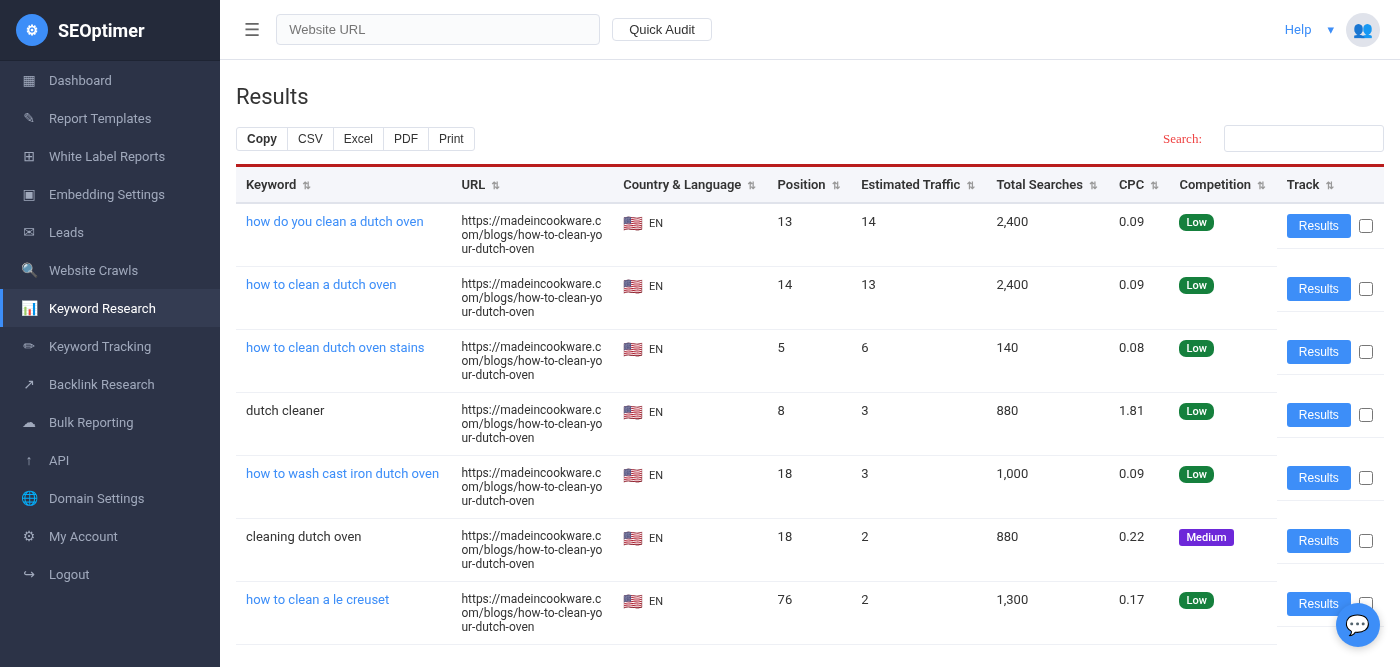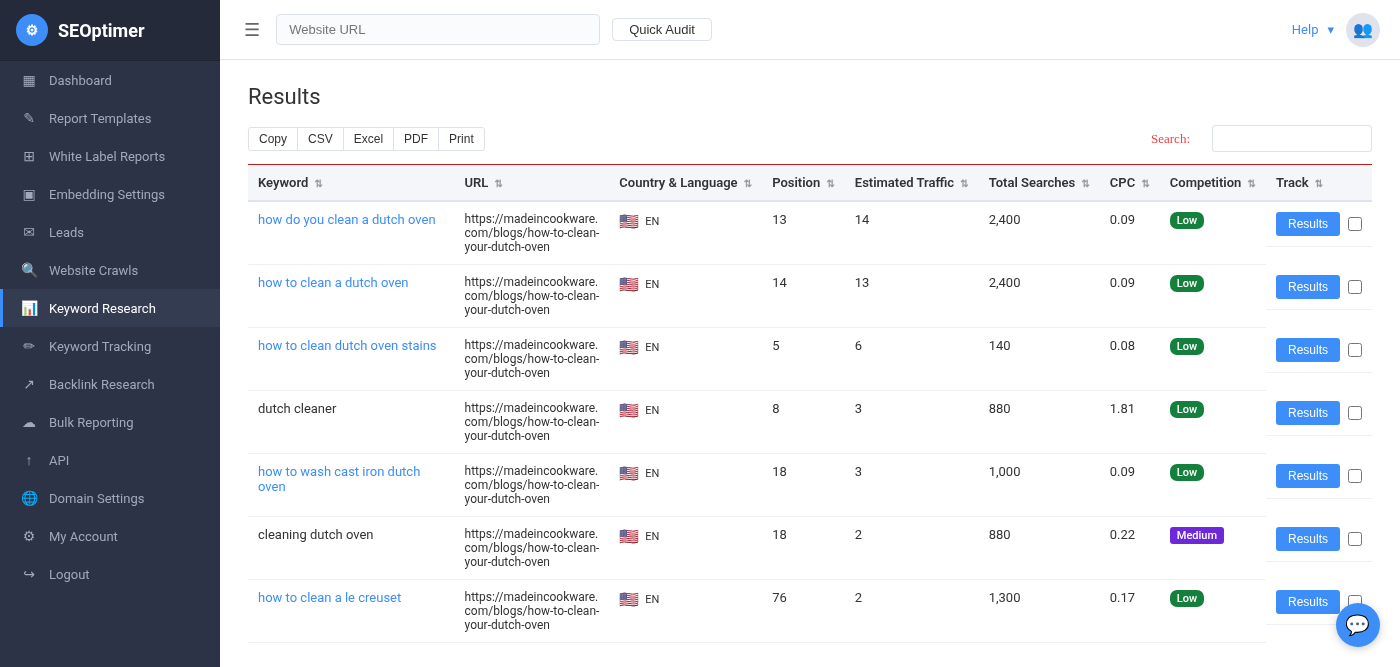--- a/index.html
+++ b/index.html
@@ -91,36 +91,36 @@
       cursor: pointer;
       color: #333;
     }
     .topbar-spacer { flex: 1; }
     .topbar-help {
       color: #3d8ef8;
       font-size: 13px;
       cursor: pointer;
       display: flex;
       align-items: center;
-      gap: 9px;
+      gap: 16px;
     }
     .topbar-avatar {
       width: 34px; height: 34px;
       background: #e0e3eb;
       border-radius: 50%;
       display: flex; align-items: center; justify-content: center;
       color: #666; font-size: 16px;
       cursor: pointer;
     }
 
     
     .content {
       flex: 1;
       overflow-y: auto;
-      padding: 24px 28px;
+      padding: 24px 16px;
       background: white;
     }
     .results-title {
       font-size: 22px;
       font-weight: 400;
       color: #333;
       margin-bottom: 16px;
     }
 
     
@@ -132,21 +132,21 @@
     }
     .table-toolbar-btn {
       border: 1px solid #dde1ea;
       background: white;
       padding: 4px 10px;
       font-size: 12px;
       cursor: pointer;
       color: #333;
       margin-right: -1px;
     }
-    .table-toolbar-btn:first-child { border-radius: 3px 0 0 3px; }
+    .table-toolbar-btn:first-child { border-radius: 3px 0 0 3px; font-weight: bold; }
     .table-toolbar-btn:last-of-type { border-radius: 0 3px 3px 0; }
     .table-toolbar-spacer { flex: 1; }
     .search-label { font-size: 13px; color: #ef4444; margin-right: 22px; font-family: Liberation Serif, serif; }
     .search-input {
       border: 1px solid #dde1ea;
       border-radius: 3px;
       padding: 5px 10px;
       font-size: 13px;
       width: 160px;
       outline: none;
@@ -154,21 +154,21 @@
 
     
     .data-table {
       width: 100%;
       border-collapse: collapse;
       font-size: 13px;
     }
     .data-table th {
       background: #f5f6fa;
       border-bottom: 2px solid #e0e3eb;
-      border-top: 1px solid #b91c1c;
+      border-top: 3px solid #b91c1c;
       padding: 10px 10px;
       text-align: left;
       font-weight: 600;
       color: #333;
       white-space: nowrap;
       cursor: pointer;
       user-select: none;
     }
     .data-table th .sort-icon { color: #999; font-size: 10px; margin-left: 3px; }
     .data-table td {

